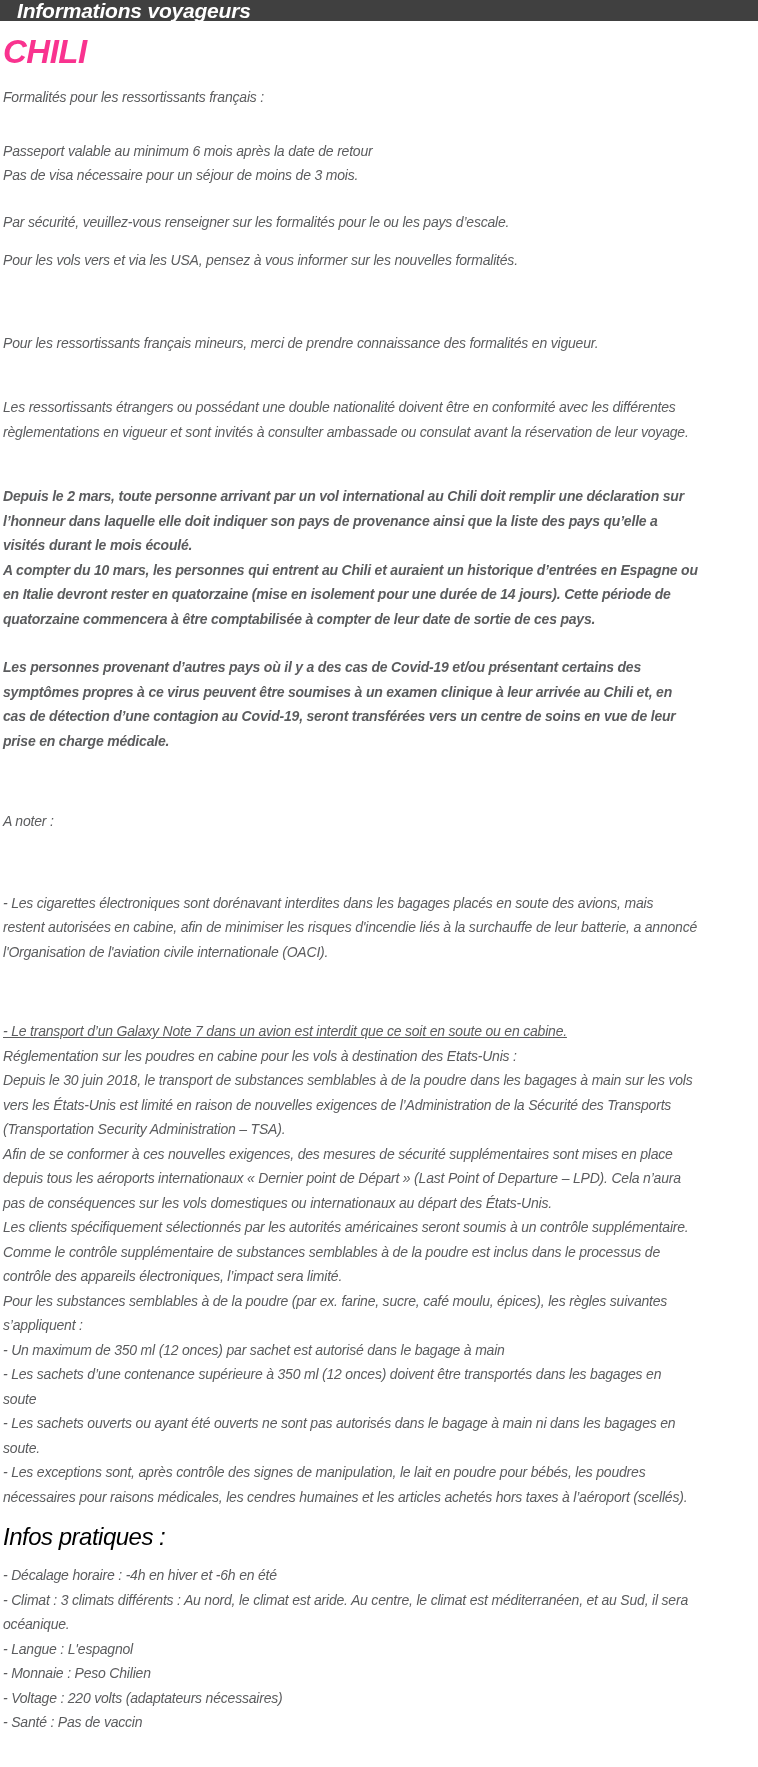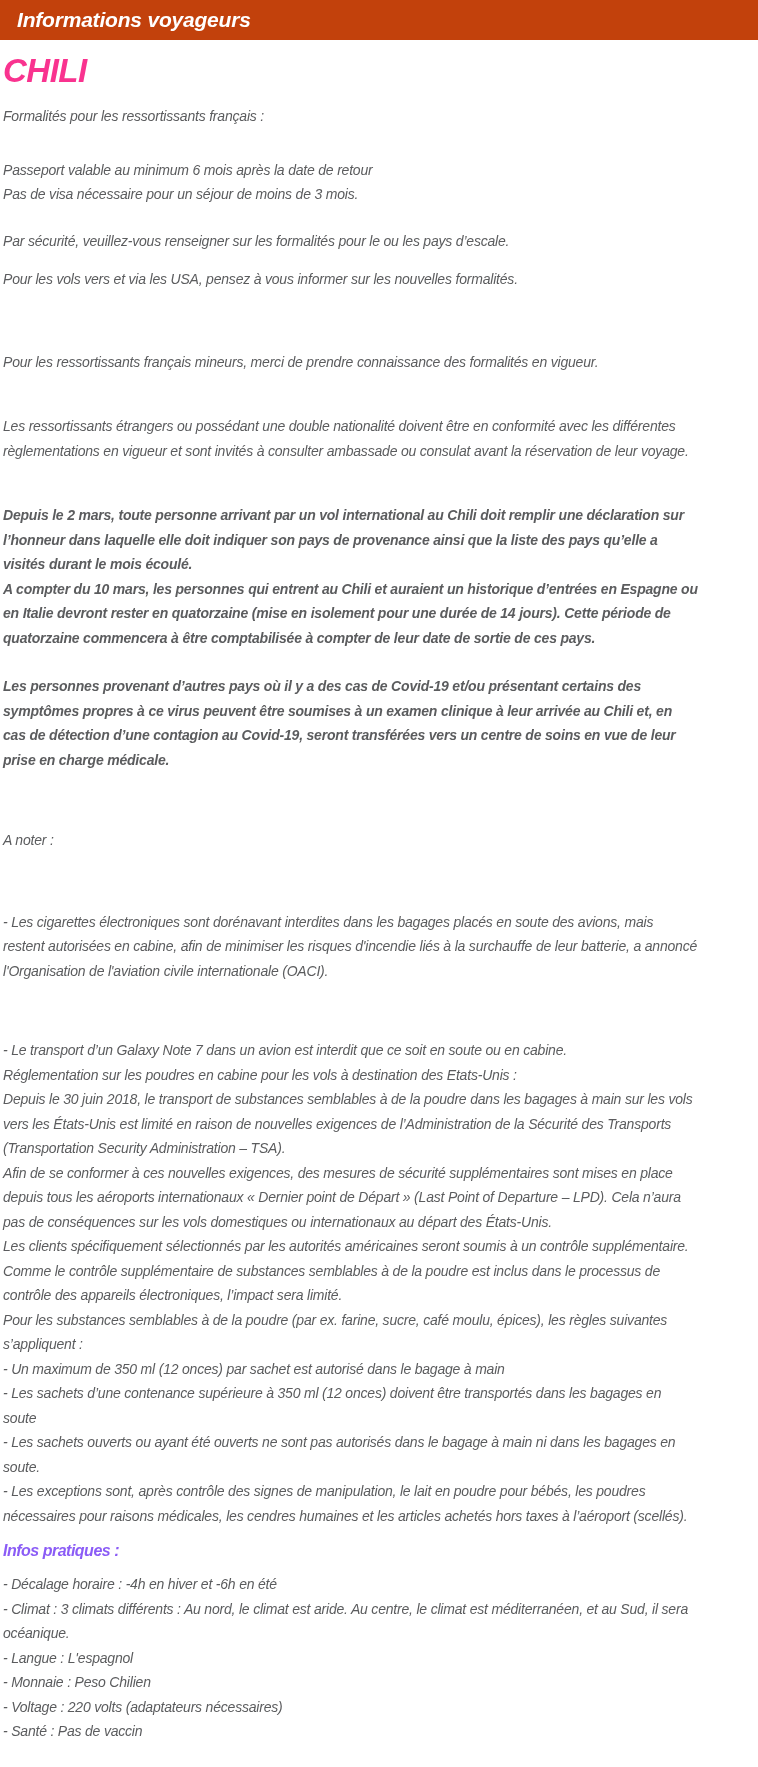--- a/index.html
+++ b/index.html
@@ -8,22 +8,22 @@
     background: #ffffff;
     font-family: "Liberation Sans", sans-serif;
   }
   .page {
     width: 758px;
     min-height: 1767px;
     background: #ffffff;
     overflow: hidden;
   }
   .header-bar {
-    background: #c2410c;
-    height: 40px;
+    background: #404040;
+    height: 21px;
     display: flex;
     align-items: center;
     padding-left: 17px;
   }
   .header-title {
     color: #ffffff;
     font-size: 21px;
     font-weight: bold;
     font-style: italic;
     letter-spacing: -0.2px;
@@ -45,23 +45,23 @@
     font-style: italic;
     line-height: 24.5px;
     letter-spacing: -0.2px;
     margin: 0;
     white-space: pre-line;
   }
   .para.bold {
     font-weight: bold;
   }
   .section-title {
-    color: #8b5cf6;
-    font-size: 16px;
-    font-weight: bold;
+    color: #000000;
+    font-size: 24px;
+    font-weight: normal;
     font-style: italic;
     margin: 14px 0 0 0;
     letter-spacing: -0.5px;
   }
   .infos-list {
     margin-top: 12px;
   }
 </style>
 </head>
 <body>
@@ -82,21 +82,21 @@
 Pas de visa nécessaire pour un séjour de moins de 3 mois.</p>
         <p class="para" style="margin-top: 22px;">Par sécurité, veuillez-vous renseigner sur les formalités pour le ou les pays d’escale.</p>
         <p class="para" style="margin-top: 14px;">Pour les vols vers et via les USA, pensez à vous informer sur les nouvelles formalités.</p>
         <p class="para" style="margin-top: 58px;">Pour les ressortissants français mineurs, merci de prendre connaissance des formalités en vigueur.</p>
         <p class="para" style="margin-top: 40px;">Les ressortissants étrangers ou possédant une double nationalité doivent être en conformité avec les différentes règlementations en vigueur et sont invités à consulter ambassade ou consulat avant la réservation de leur voyage.</p>
         <p class="para bold" style="margin-top: 40px;">Depuis le 2 mars, toute personne arrivant par un vol international au Chili doit remplir une déclaration sur l’honneur dans laquelle elle doit indiquer son pays de provenance ainsi que la liste des pays qu’elle a visités durant le mois écoulé.
 A compter du 10 mars, les personnes qui entrent au Chili et auraient un historique d’entrées en Espagne ou en Italie devront rester en quatorzaine (mise en isolement pour une durée de 14 jours). Cette période de quatorzaine commencera à être comptabilisée à compter de leur date de sortie de ces pays.</p>
         <p class="para bold" style="margin-top: 24px;">Les personnes provenant d’autres pays où il y a des cas de Covid-19 et/ou présentant certains des symptômes propres à ce virus peuvent être soumises à un examen clinique à leur arrivée au Chili et, en cas de détection d’une contagion au Covid-19, seront transférées vers un centre de soins en vue de leur prise en charge médicale.</p>
         <p class="para" style="margin-top: 56px;">A noter :</p>
         <p class="para" style="margin-top: 57px;">- Les cigarettes électroniques sont dorénavant interdites dans les bagages placés en soute des avions, mais restent autorisées en cabine, afin de minimiser les risques d'incendie liés à la surchauffe de leur batterie, a annoncé l'Organisation de l'aviation civile internationale (OACI).</p>
-        <p class="para" style="margin-top: 55px;">- Le transport d’un Galaxy Note 7 dans un avion est interdit que ce soit en soute ou en cabine.</p>
+        <p class="para" style="margin-top: 55px; text-decoration: underline;">- Le transport d’un Galaxy Note 7 dans un avion est interdit que ce soit en soute ou en cabine.</p>
         <p class="para" style="">Réglementation sur les poudres en cabine pour les vols à destination des Etats-Unis :
 Depuis le 30 juin 2018, le transport de substances semblables à de la poudre dans les bagages à main sur les vols vers les États-Unis est limité en raison de nouvelles exigences de l’Administration de la Sécurité des Transports (Transportation Security Administration – TSA).
 Afin de se conformer à ces nouvelles exigences, des mesures de sécurité supplémentaires sont mises en place depuis tous les aéroports internationaux « Dernier point de Départ » (Last Point of Departure – LPD). Cela n’aura pas de conséquences sur les vols domestiques ou internationaux au départ des États-Unis.
 Les clients spécifiquement sélectionnés par les autorités américaines seront soumis à un contrôle supplémentaire.
 Comme le contrôle supplémentaire de substances semblables à de la poudre est inclus dans le processus de contrôle des appareils électroniques, l’impact sera limité.
 Pour les substances semblables à de la poudre (par ex. farine, sucre, café moulu, épices), les règles suivantes s’appliquent :
 - Un maximum de 350 ml (12 onces) par sachet est autorisé dans le bagage à main
 - Les sachets d’une contenance supérieure à 350 ml (12 onces) doivent être transportés dans les bagages en soute
 - Les sachets ouverts ou ayant été ouverts ne sont pas autorisés dans le bagage à main ni dans les bagages en soute.
 - Les exceptions sont, après contrôle des signes de manipulation, le lait en poudre pour bébés, les poudres nécessaires pour raisons médicales, les cendres humaines et les articles achetés hors taxes à l’aéroport (scellés).</p>

